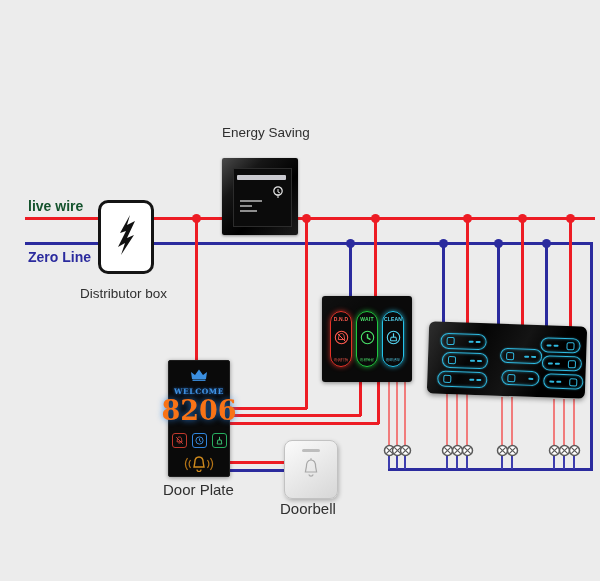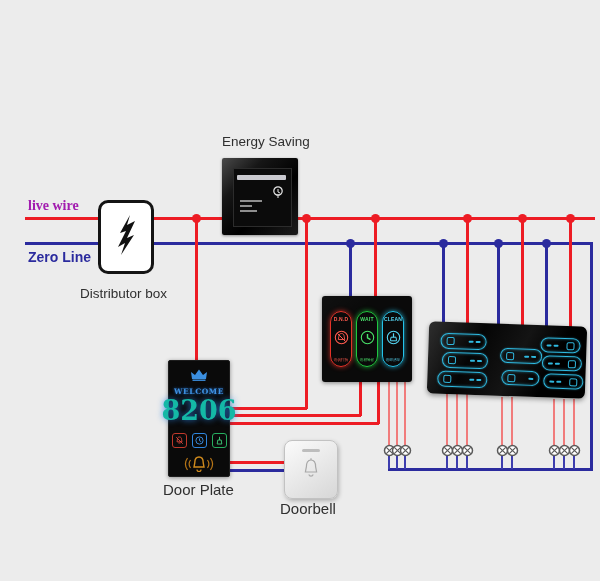--- a/index.html
+++ b/index.html
@@ -16,21 +16,21 @@
   .v-red{width:3px;background:#ed1c24;}
   .h-blue{height:3px;background:#2b2b9e;}
   .v-blue{width:3px;background:#2b2b9e;}
   .v-pink{width:2.5px;background:#f17c7c;}
   .v-ldrop{width:2.5px;background:#3d3dae;}
   .dot{position:absolute;width:9px;height:9px;border-radius:50%;}
   .dot-red{background:#ed1c24;}
   .dot-blue{background:#2b2b9e;}
 
   .wirelabel{font-size:14px;font-weight:600;}
-  .lbl-live{color:#a21caf;font-family:Liberation Serif, serif;}
+  .lbl-live{color:#14532d;}
   .lbl-zero{color:#2b2b9e;}
   .devlabel{font-size:13.5px;color:#2f2f2f;}
 
   
   .dist{left:98px;top:200px;width:50px;height:68px;background:#fff;border:3.5px solid #141414;
         border-radius:10px;display:flex;align-items:center;justify-content:center;}
 
   
   .eswitch{left:222px;top:158px;width:76px;height:77px;border-radius:2px;
            background:linear-gradient(135deg,#4a4a4a 0%,#161616 28%,#000 60%,#1c1c1c 100%);
@@ -62,21 +62,21 @@
   .pic{width:6px;height:6px;border:1px solid #2fb9e0;border-radius:2px;}
   .pdashes{display:flex;gap:2px;}
   .pdash{width:5px;height:2px;background:#2fb9e0;border-radius:1px;}
 
   
   .dplate{left:168px;top:360px;width:60px;height:115px;background:#0a0a0a;border:1px solid #1d1d1d;
           border-radius:2px;display:flex;flex-direction:column;align-items:center;
           box-shadow:0 1px 4px rgba(0,0,0,.4);}
   .welcome{font-family:"DejaVu Serif",serif;font-size:7.5px;font-weight:bold;color:#3f92e2;
            letter-spacing:.6px;margin-top:2px;text-shadow:0 0 3px #1f6fd0;}
-  .roomnum{font-family:"DejaVu Serif",serif;font-size:27px;font-weight:bold;color:#14b8a6;
+  .roomnum{font-family:"DejaVu Serif",serif;font-size:27px;font-weight:bold;color:#f97316;
            line-height:1;margin-top:1px;text-shadow:0 0 6px rgba(40,130,230,.85);}
   .dicons{display:flex;gap:5px;margin-top:9px;}
   .dicon{width:13px;height:13px;border-radius:3px;display:flex;align-items:center;justify-content:center;}
 
   
   .dbell{left:284px;top:440px;width:52px;height:57px;border-radius:8px;
          background:linear-gradient(145deg,#fbfbfb,#d7d7d7);border:1px solid #c2c2c2;
          box-shadow:1px 2px 4px rgba(0,0,0,.25);display:flex;flex-direction:column;align-items:center;}
   .grille{width:18px;height:3px;background:#bdbdbd;border-radius:2px;margin-top:8px;}
 </style>
@@ -154,21 +154,21 @@
 
   <div class="abs dist">
     <span>
       <svg width="26" height="44" viewBox="0 0 26 44">
         <path d="M17,2 L7,20 L13,18 L5,34 L12,30 L8,42 L21,22 L14,25 L22,8 L14,12 Z" fill="#111"></path>
       </svg>
     </span>
   </div>
   <div class="abs devlabel" style="left:80px;top:286px;">Distributor box</div>
 
-  <div class="abs devlabel" style="left:222px;top:125px;line-height:1.2;margin-top:9px;">
+  <div class="abs devlabel" style="left:222px;top:125px;line-height:1.2;">
     <div>Energy Saving</div>
   </div>
   <div class="abs eswitch">
     <div class="escreen">
       <div class="eslot"></div>
       <span style="position:absolute;left:37px;top:16px;">
         <svg width="14" height="16" viewBox="0 0 14 16">
           <circle cx="7" cy="6" r="4.2" fill="none" stroke="#e8e8e8" stroke-width="1.2"></circle>
           <path d="M5.5,10 L8.5,10 M6,12 L8,12" stroke="#e8e8e8" stroke-width="1"></path>
           <path d="M7,4 L7,7 L9,8" stroke="#e8e8e8" stroke-width="1" fill="none"></path>

